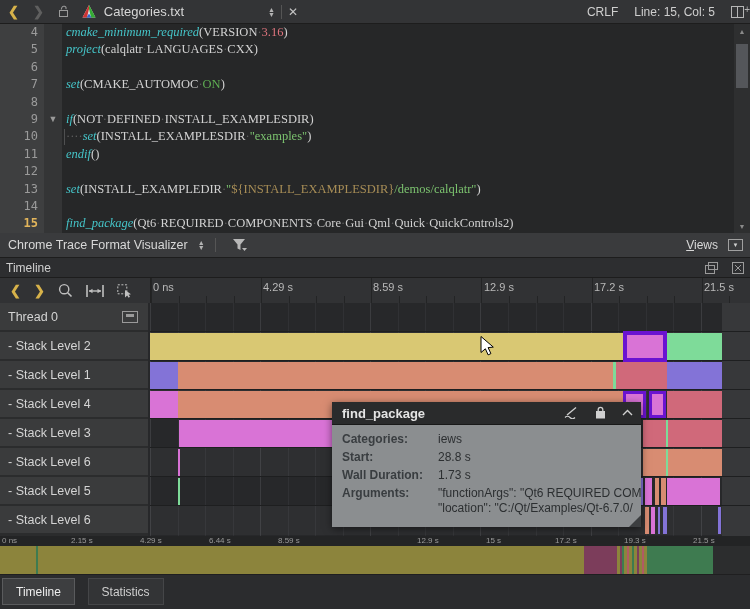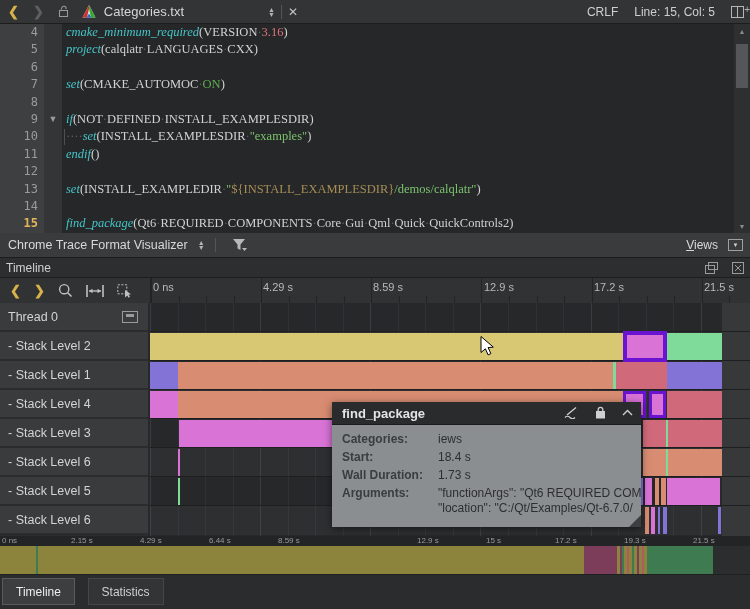--- a/index.html
+++ b/index.html
@@ -404,21 +404,21 @@
         </span>
       </div>
       <div class="tipbody" id="tipbody">
         <div class="grip"></div>
       <div class="trow">
             <span class="tlabel">Categories:</span>
             <span class="tval">iews</span>
           </div>
           <div class="trow">
             <span class="tlabel">Start:</span>
-            <span class="tval">18.4 s</span>
+            <span class="tval">28.8 s</span>
           </div>
           <div class="trow">
             <span class="tlabel">Wall Duration:</span>
             <span class="tval">1.73 s</span>
           </div>
           <div class="trow">
             <span class="tlabel">Arguments:</span>
             <span class="tvlines">
               <div>"functionArgs": "Qt6 REQUIRED COM</div>
               <div>"location": "C:/Qt/Examples/Qt-6.7.0/</div>

